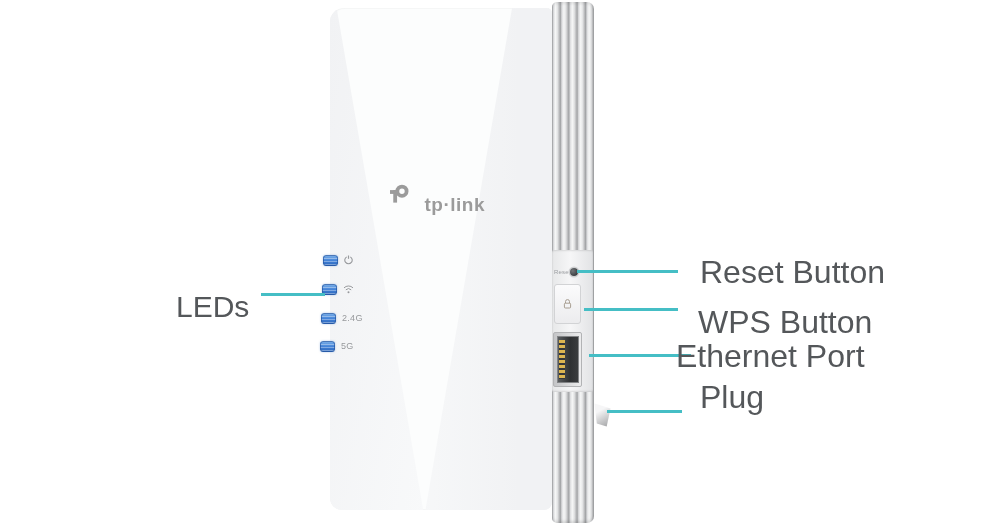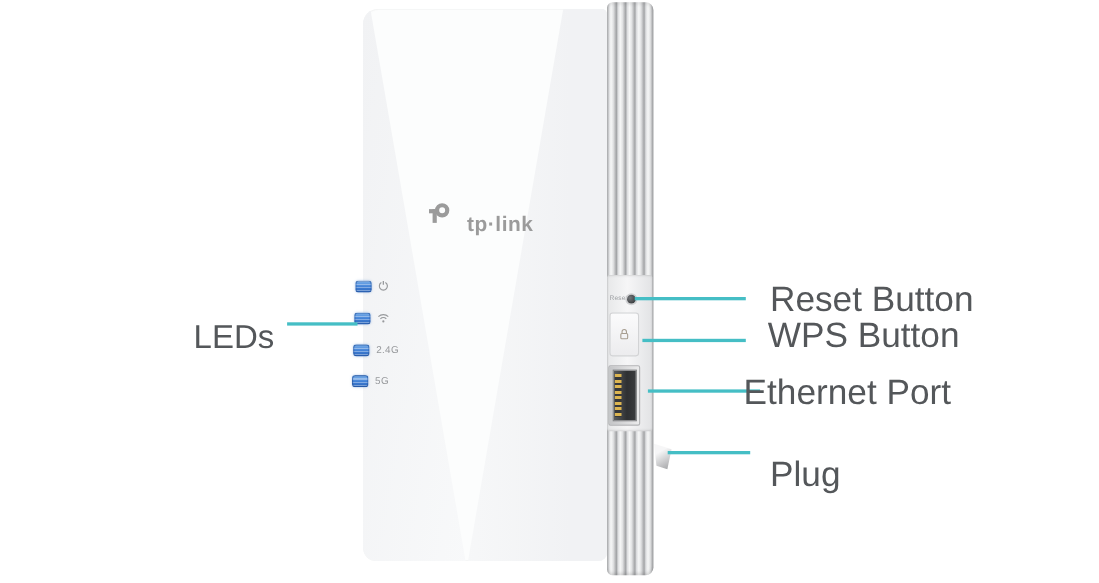--- a/index.html
+++ b/index.html
@@ -164,19 +164,19 @@
 
 <div class="abs plug-prong"></div>
 
 <span class="abs callout-label leds-label" style="left:176px;top:292px;">LEDs</span>
 <div class="abs callout-line" style="left:261px;top:293px;width:64px;"></div>
 
 <div class="abs callout-line" style="left:577px;top:270px;width:101px;"></div>
 <span class="abs callout-label" style="left:700px;top:257px;">Reset Button</span>
 
 <div class="abs callout-line" style="left:584px;top:308px;width:94px;"></div>
-<span class="abs callout-label" style="left:698px;top:289px;">WPS Button</span>
+<span class="abs callout-label" style="left:698px;top:307px;">WPS Button</span>
 
 <div class="abs callout-line" style="left:589px;top:354px;width:102px;"></div>
 <span class="abs callout-label" style="left:676px;top:341px;">Ethernet Port</span>
 
 <div class="abs callout-line" style="left:607px;top:410px;width:75px;"></div>
-<span class="abs callout-label" style="left:700px;top:416px;">Plug</span>
+<span class="abs callout-label" style="left:700px;top:382px;">Plug</span>
 
 </body></html>

